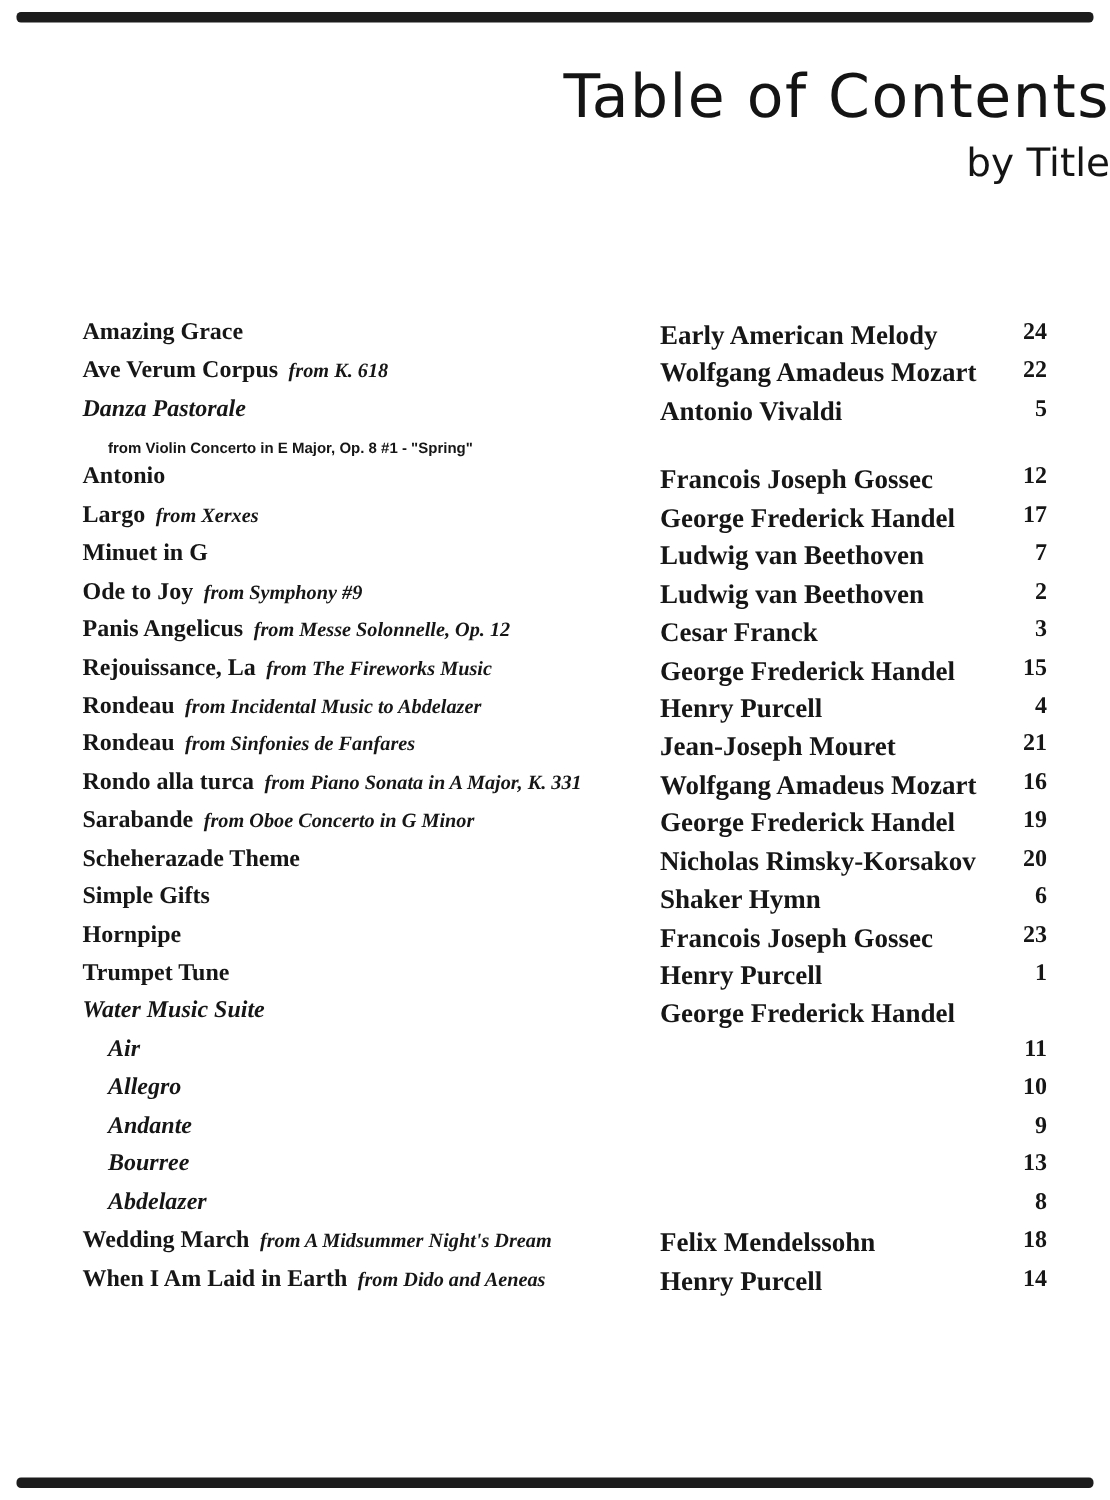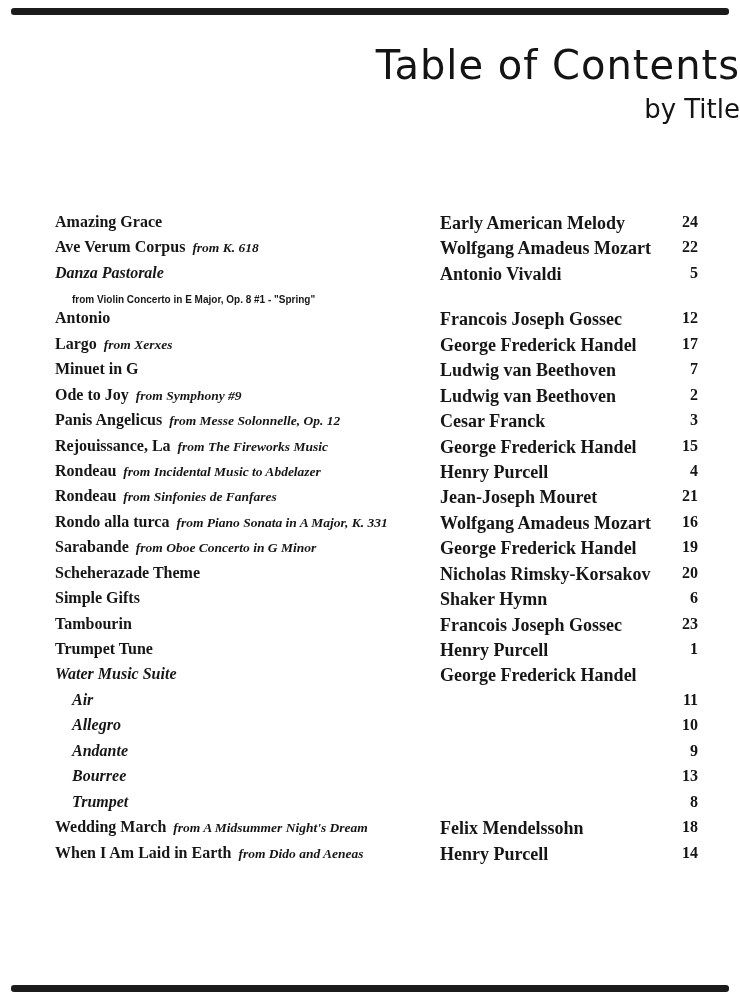--- a/index.html
+++ b/index.html
@@ -133,21 +133,21 @@
         <div class="title-cell"><span class="title">Scheherazade Theme</span></div>
         <div class="composer-cell">Nicholas Rimsky-Korsakov</div>
         <div class="page-cell">20</div>
       </div>
       <div class="row">
         <div class="title-cell"><span class="title">Simple Gifts</span></div>
         <div class="composer-cell">Shaker Hymn</div>
         <div class="page-cell">6</div>
       </div>
       <div class="row">
-        <div class="title-cell"><span class="title">Tambourin</span></div>
+        <div class="title-cell"><span class="title">Hornpipe</span></div>
         <div class="composer-cell">Francois Joseph Gossec</div>
         <div class="page-cell">23</div>
       </div>
       <div class="row">
         <div class="title-cell"><span class="title">Trumpet Tune</span></div>
         <div class="composer-cell">Henry Purcell</div>
         <div class="page-cell">1</div>
       </div>
       <div class="row">
         <div class="title-cell"><span class="title italic">Water Music Suite</span></div>
@@ -168,21 +168,21 @@
         <div class="title-cell"><span class="title italic">Andante</span></div>
         <div class="composer-cell"></div>
         <div class="page-cell">9</div>
       </div>
       <div class="row indent">
         <div class="title-cell"><span class="title italic">Bourree</span></div>
         <div class="composer-cell"></div>
         <div class="page-cell">13</div>
       </div>
       <div class="row indent">
-        <div class="title-cell"><span class="title italic">Trumpet</span></div>
+        <div class="title-cell"><span class="title italic">Abdelazer</span></div>
         <div class="composer-cell"></div>
         <div class="page-cell">8</div>
       </div>
       <div class="row">
         <div class="title-cell"><span class="title">Wedding March</span><span class="from">from A Midsummer Night's Dream</span></div>
         <div class="composer-cell">Felix Mendelssohn</div>
         <div class="page-cell">18</div>
       </div>
       <div class="row">
         <div class="title-cell"><span class="title">When I Am Laid in Earth</span><span class="from">from Dido and Aeneas</span></div>

